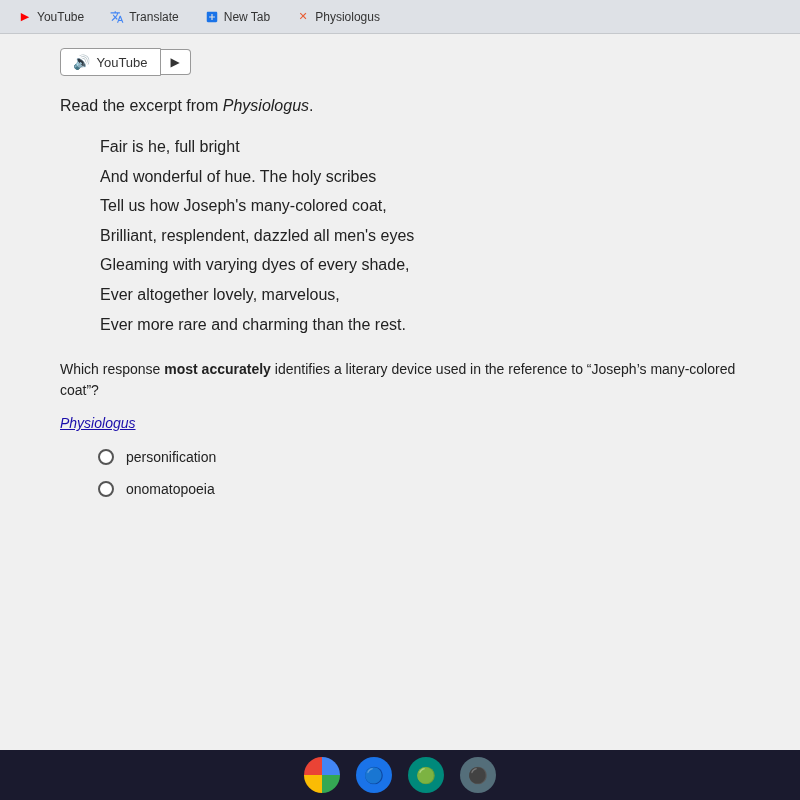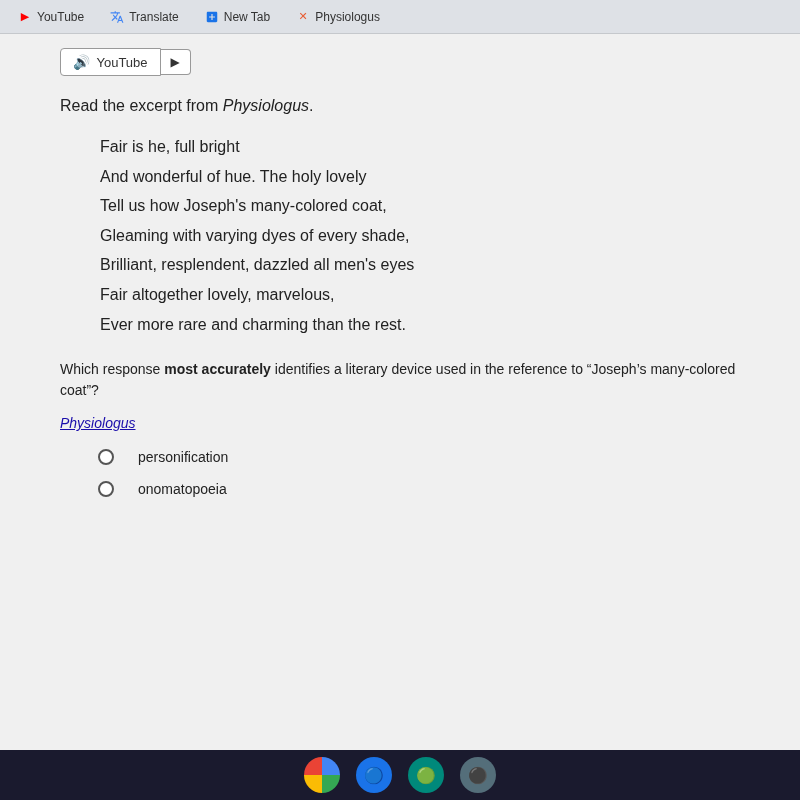--- a/index.html
+++ b/index.html
@@ -139,21 +139,21 @@
     .answer-options {
       display: flex;
       flex-direction: column;
       gap: 16px;
       margin-left: 10px;
     }
 
     .answer-option {
       display: flex;
       align-items: flex-end;
-      gap: 24px;
+      gap: 12px;
       font-size: 14px;
       color: #222;
       cursor: pointer;
       padding-left: 28px;
     }
 
     .radio-circle {
       width: 16px;
       height: 16px;
       border-radius: 50%;
@@ -233,25 +233,25 @@
   </div>
 
   
   <p class="intro-text">
     <span>Read the excerpt from </span><em>Physiologus</em><span>.</span>
   </p>
 
   
   <div class="poem">
     <div>Fair is he, full bright</div>
-    <div>And wonderful of hue. The holy lovely</div>
+    <div>And wonderful of hue. The holy scribes</div>
     <div>Tell us how Joseph's many-colored coat,</div>
+    <div>Brilliant, resplendent, dazzled all men's eyes</div>
     <div>Gleaming with varying dyes of every shade,</div>
-    <div>Brilliant, resplendent, dazzled all men's eyes</div>
-    <div>Fair altogether lovely, marvelous,</div>
+    <div>Ever altogether lovely, marvelous,</div>
     <div>Ever more rare and charming than the rest.</div>
   </div>
 
   
   <p class="question-text">
     <span>Which response </span><strong>most accurately</strong><span> identifies a literary device used in the reference to “Joseph’s many-colored coat”?</span>
   </p>
 
   
   <a class="source-link" href="#">Physiologus</a>

